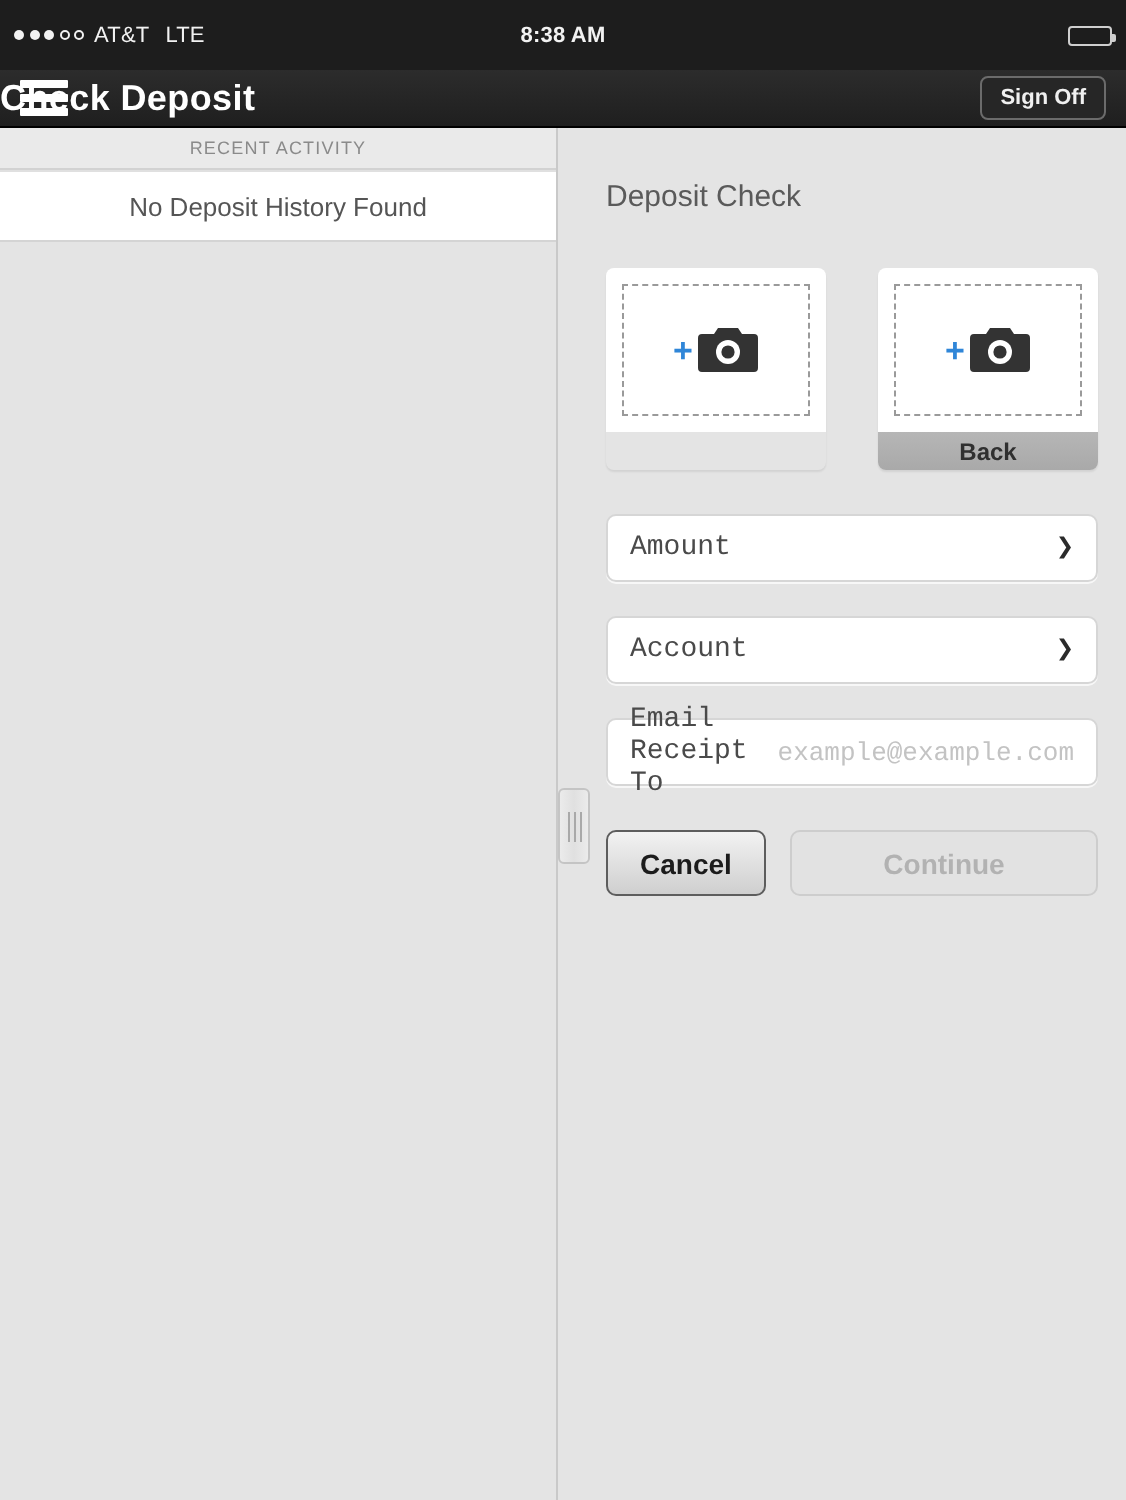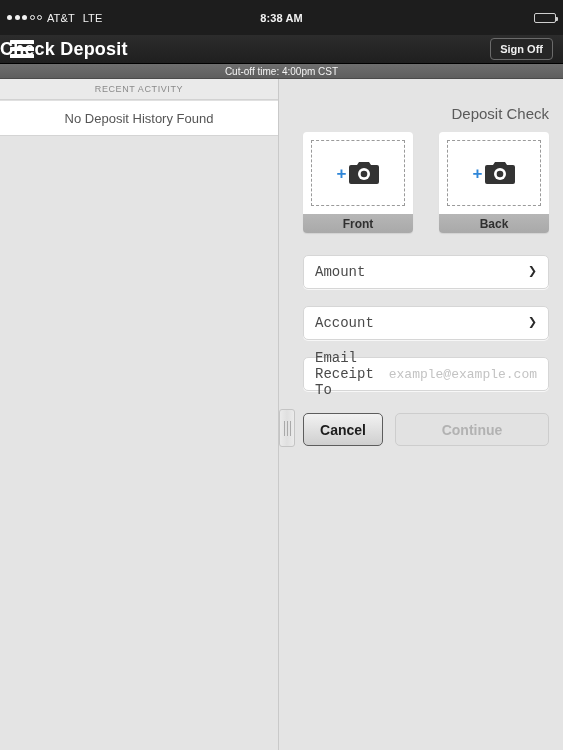--- a/index.html
+++ b/index.html
@@ -199,22 +199,21 @@
 
   
   .right-panel {
     flex: 1;
     background: #e4e4e4;
     padding: 26px 14px 0 24px;
   }
   .panel-title {
     font-size: 15px;
     color: #5a5a5a;
-    margin-bottom: 10px;
-    text-align: right;
+    margin-bottom: 27px;
   }
 
   
   .capture-row {
     display: flex;
     gap: 26px;
   }
   .capture-card {
     width: 110px;
     border-radius: 4px;
@@ -345,21 +344,20 @@
   <div class="nav-bar">
     <div class="hamburger">
       <span></span>
         <span></span>
         <span></span>
     </div>
     <div class="nav-title">Check Deposit</div>
     <div class="sign-off">Sign Off</div>
   </div>
 
-  <div class="cutoff-bar">Cut-off time: 4:00pm CST</div>
 
   <div class="split">
 
     <div class="left-panel">
       <div class="section-header">RECENT ACTIVITY</div>
       <div class="empty-row">No Deposit History Found</div>
     </div>
 
     <div class="split-handle">
       <i></i>
@@ -376,21 +374,20 @@
           <div class="capture-area">
             <div class="dashed-box">
               <span class="plus-icon">+</span>
               <svg class="cam-icon" width="30" height="22" viewBox="0 0 30 22">
                 <path fill="#333" d="M10 0h10l2 3h6a2 2 0 0 1 2 2v15a2 2 0 0 1-2 2H2a2 2 0 0 1-2-2V5a2 2 0 0 1 2-2h6z"></path>
                 <circle cx="15" cy="12" r="6" fill="#fff"></circle>
                 <circle cx="15" cy="12" r="3.3" fill="#333"></circle>
               </svg>
             </div>
           </div>
-          <div class="capture-label">Front</div>
         </div>
 
         <div class="capture-card">
           <div class="capture-area">
             <div class="dashed-box">
               <span class="plus-icon">+</span>
               <svg class="cam-icon" width="30" height="22" viewBox="0 0 30 22">
                 <path fill="#333" d="M10 0h10l2 3h6a2 2 0 0 1 2 2v15a2 2 0 0 1-2 2H2a2 2 0 0 1-2-2V5a2 2 0 0 1 2-2h6z"></path>
                 <circle cx="15" cy="12" r="6" fill="#fff"></circle>
                 <circle cx="15" cy="12" r="3.3" fill="#333"></circle>

